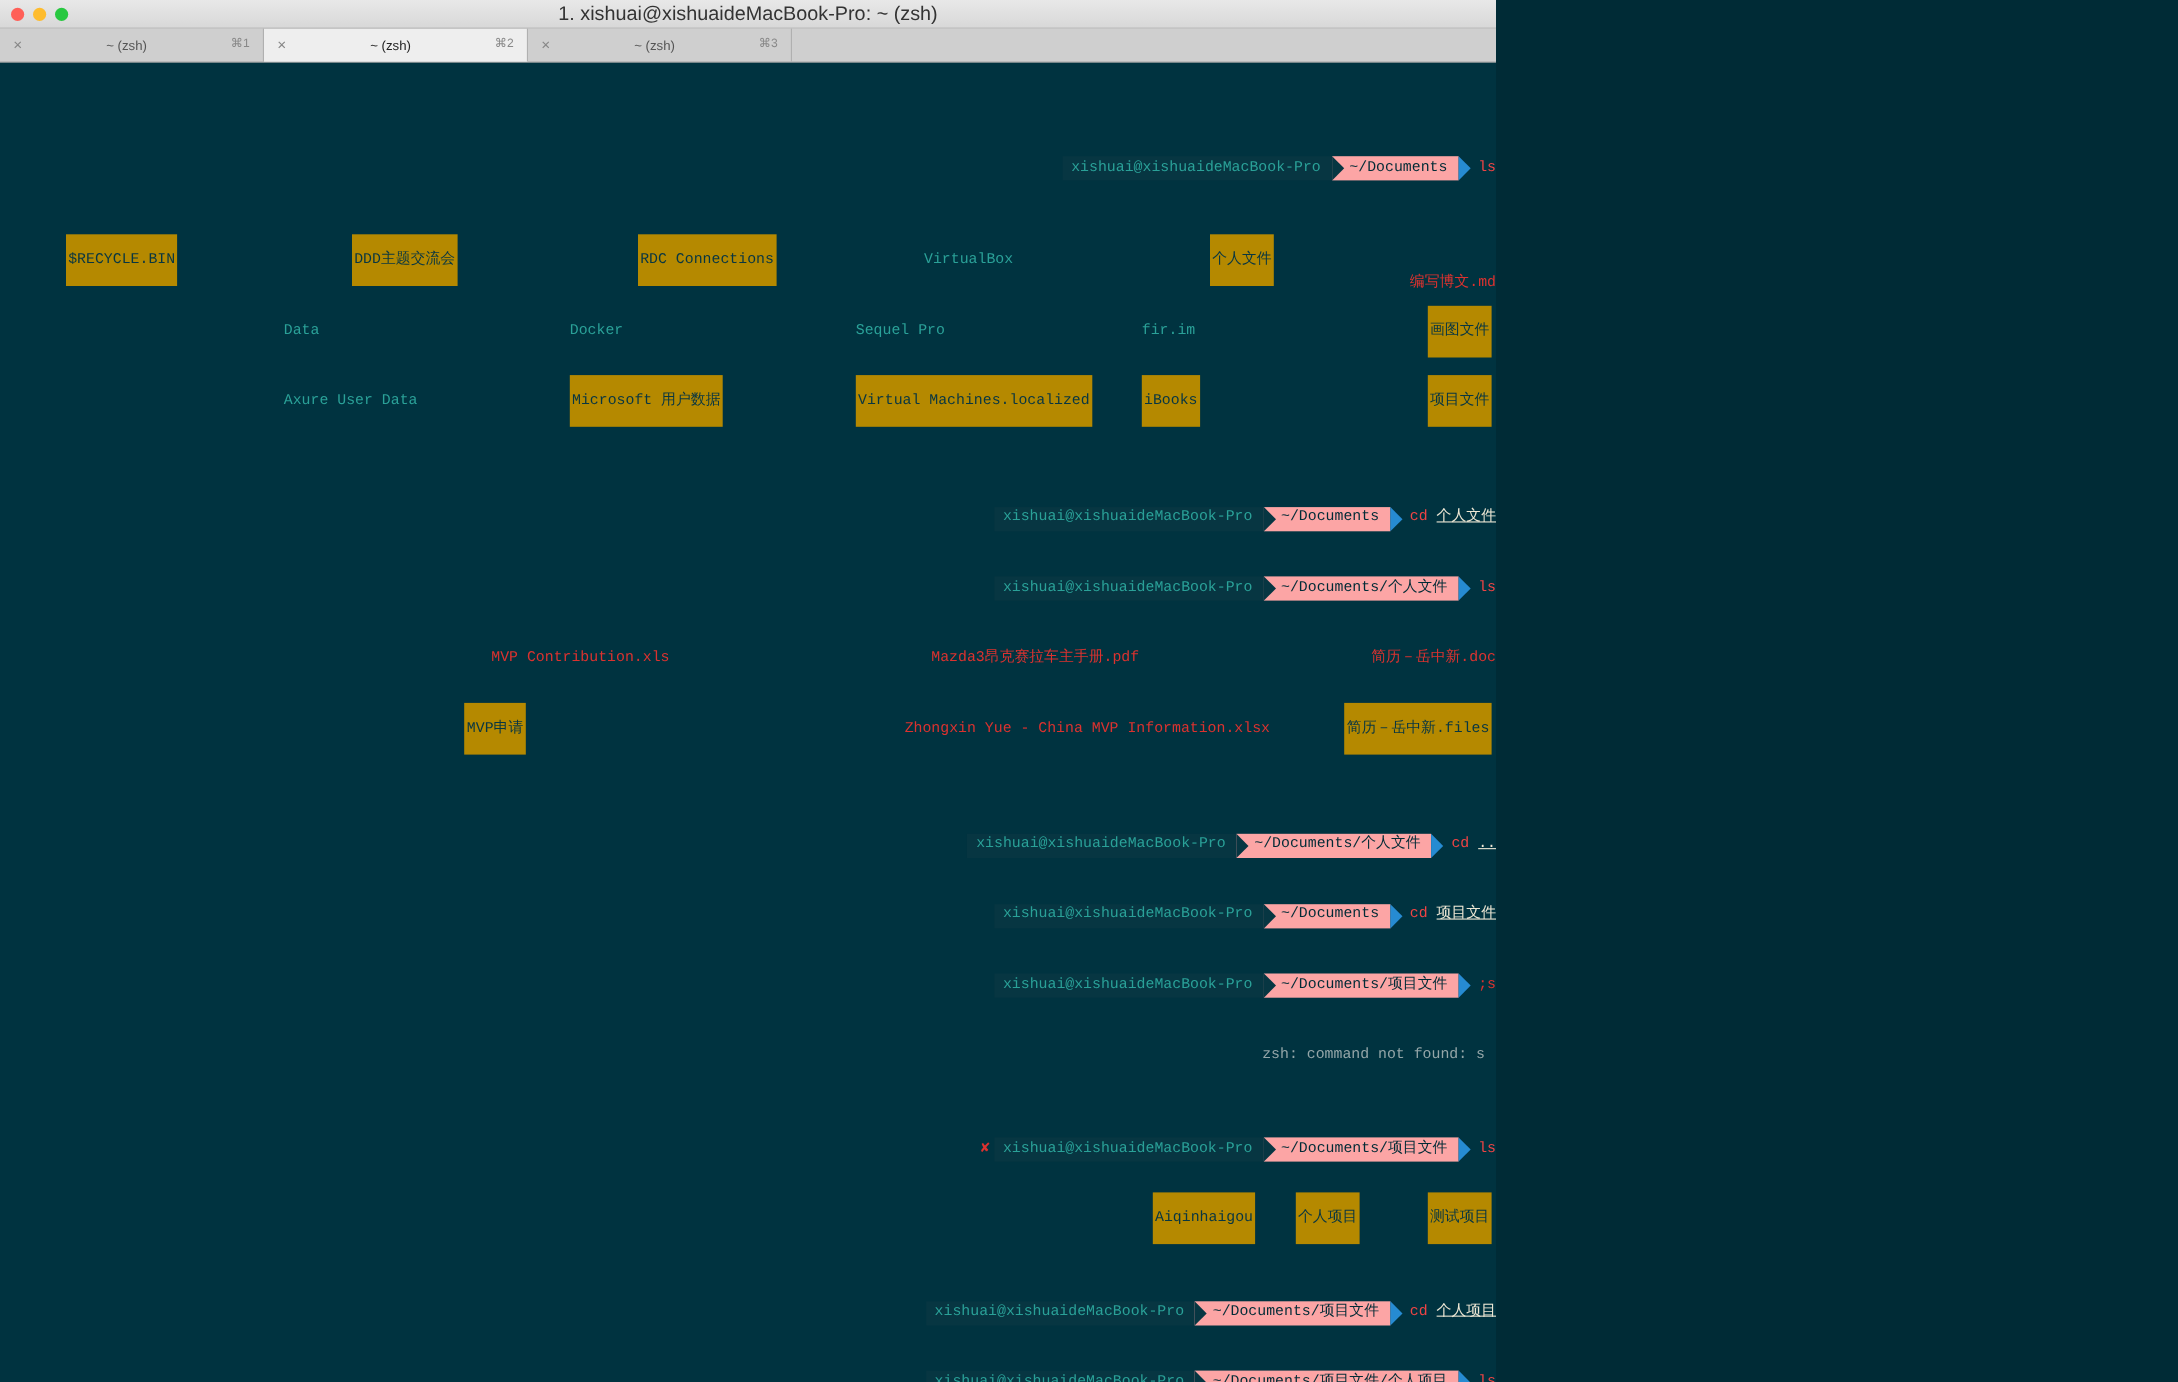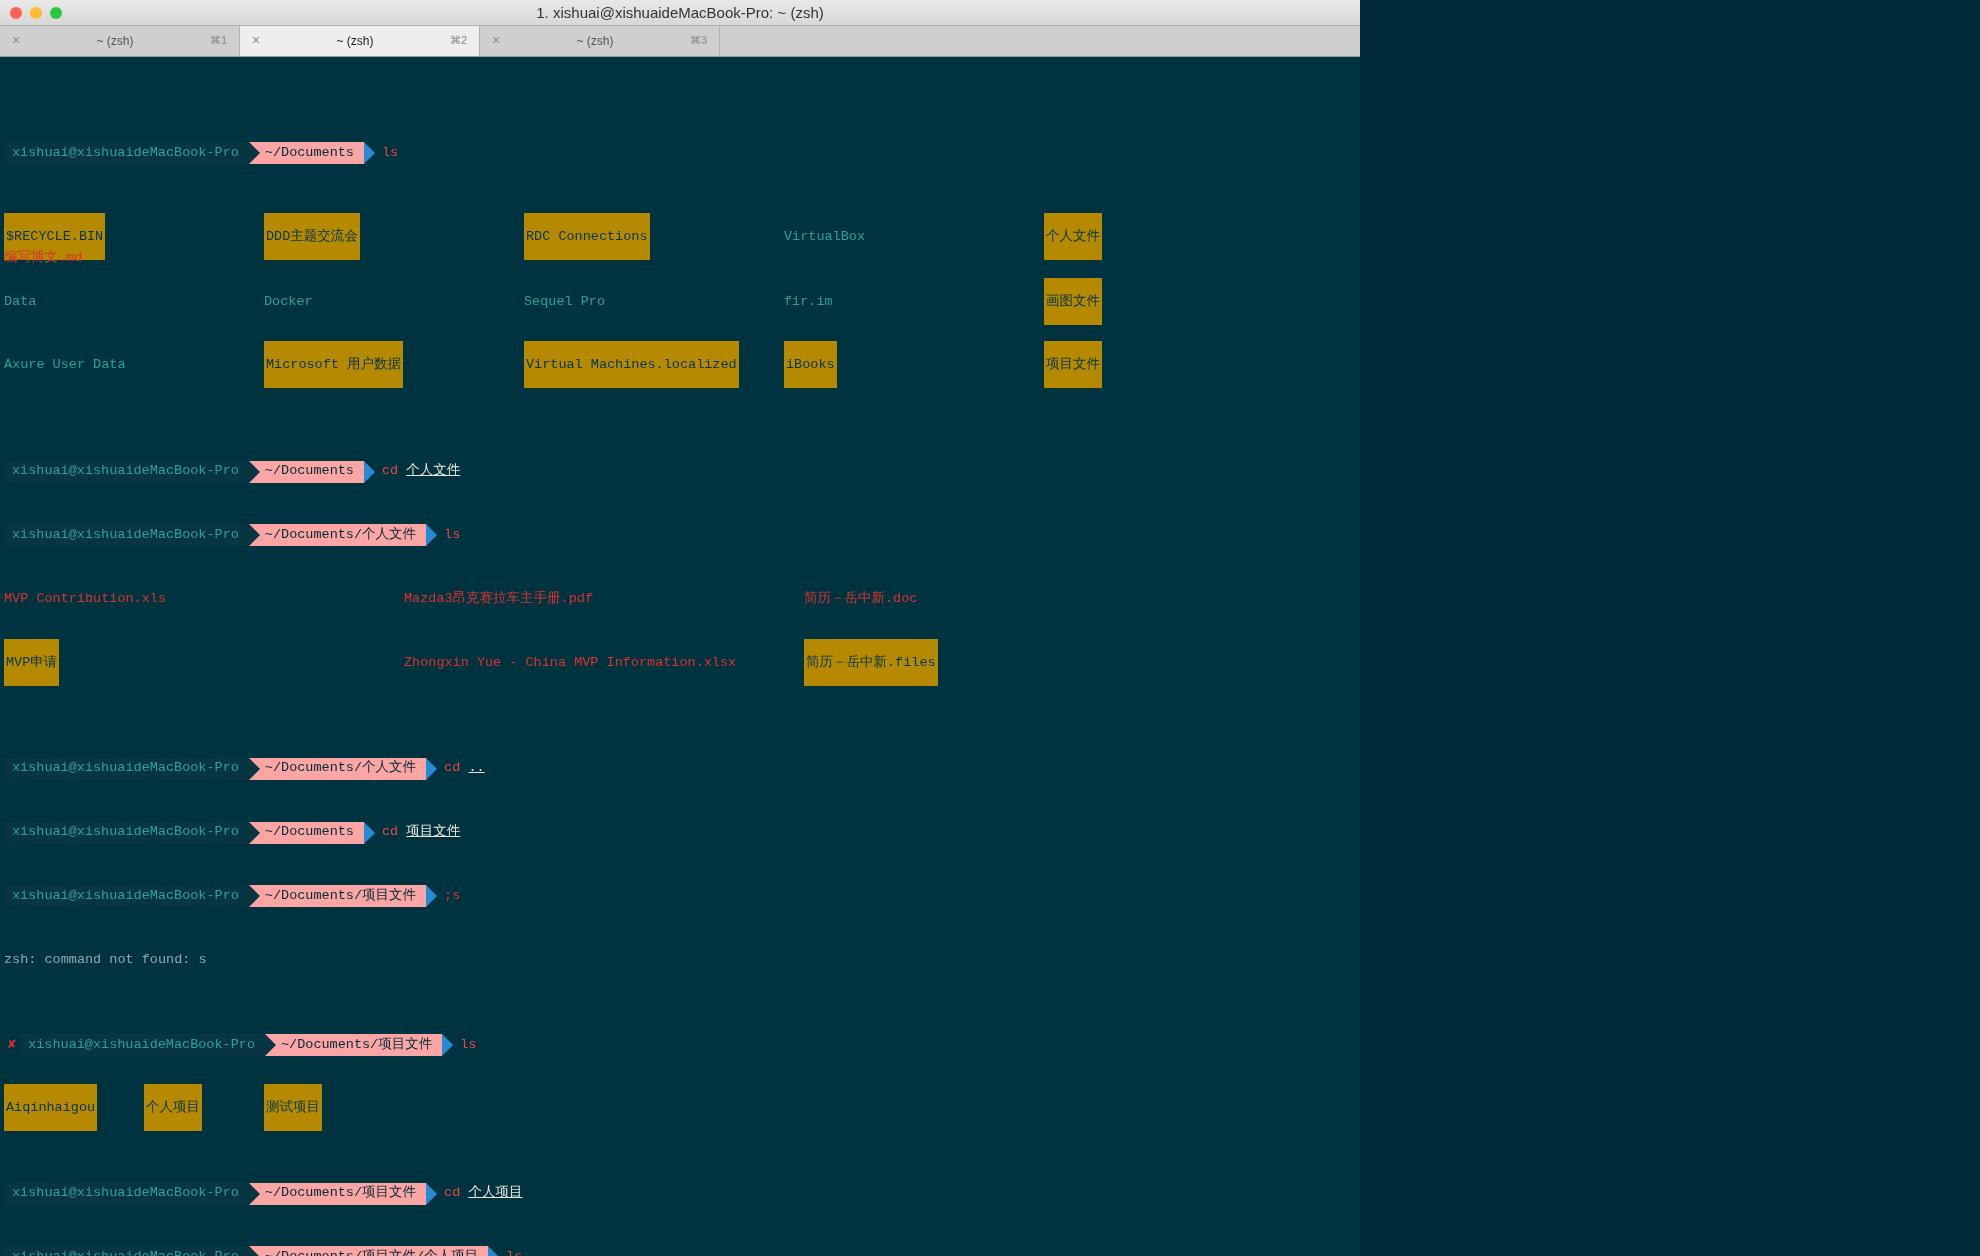--- a/index.html
+++ b/index.html
@@ -26,21 +26,21 @@
 .traffic-lights { display: flex; gap: 8px; }
 .tl { width: 12px; height: 12px; border-radius: 50%; }
 .tl.red { background: #ff5f57; }
 .tl.yellow { background: #febc2e; }
 .tl.green { background: #28c840; }
 .titlebar-title {
   position: absolute;
   left: 0; right: 0;
   text-align: center;
   font-family: -apple-system, sans-serif;
-  font-size: 15px;
+  font-size: 18px;
   color: #333;
   pointer-events: none;
 }
 .tabbar {
   display: flex;
   background: #cfcfcf;
   border-bottom: 1px solid #9c9c9c;
   font-family: -apple-system, sans-serif;
   font-size: 12px;
 }
@@ -58,21 +58,21 @@
 .tab-close { color: #888; font-size: 14px; }
 .tab-label { flex: 1; text-align: center; }
 .tab-shortcut { color: #888; font-size: 11px; }
 
 .terminal {
   background: #003340;
   padding: 2px 0 6px 4px;
   min-height: 820px;
   white-space: pre;
 }
-.line { display: flex; flex-wrap: wrap; align-items: center; height: 22px; }
+.line { display: flex; flex-wrap: wrap; align-items: center; height: 22px; justify-content: flex-end; }
 .plain { color: #94a6a8; padding-right: 10px; }
 
 
 .seg {
   display: inline-flex;
   align-items: center;
   height: 22px;
   padding: 0 10px 0 8px;
   position: relative;
 }
@@ -96,21 +96,21 @@
 .cmd-white { color: #eee8d5; }
 .cmd-red { color: #dc322f; }
 .cmd-underline { text-decoration: underline; }
 .err-x { color: #dc322f; padding: 0 4px 0 4px; }
 
 
 .dir { background: #b58900; color: #073642; padding: 16px 2px; margin-right: 4px; }
 .dir-teal { color: #2aa198; }
 .file-red { color: #dc322f; margin-top: 20px; }
 .col { display: inline-block; }
-.w260 { width: 260px; } .w400 { width: 400px; } .w130 { width: 140px; }
+.w260 { width: 260px; } .w400 { width: 400px; } .w130 { width: 130px; }
 .w120 { width: 120px; }
 </style>
 </head>
 <body>
 
 <div class="window">
 
   <div class="titlebar">
     <div class="traffic-lights">
       <div class="tl red"></div>

